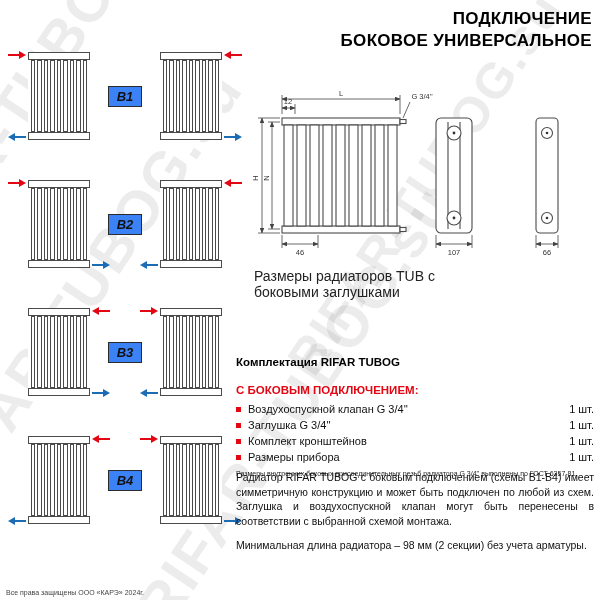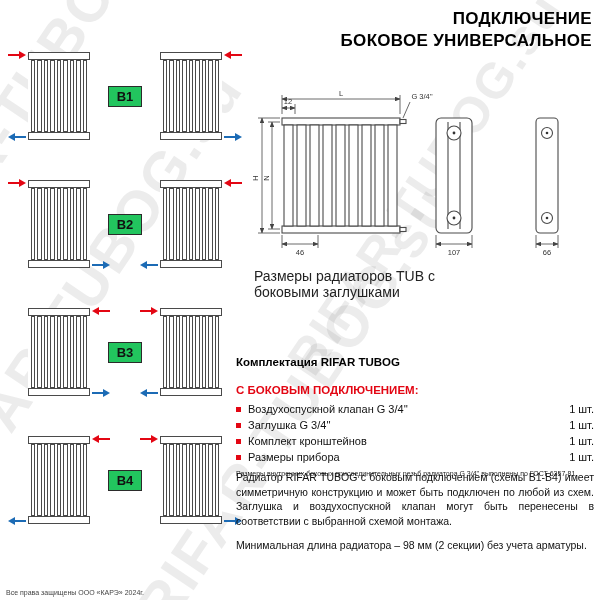--- a/index.html
+++ b/index.html
@@ -25,21 +25,21 @@
   .scheme-row { display:flex; align-items:center; justify-content:space-between;
     height:92px; margin-bottom:36px; padding:0 20px; }
   .radiator { position:relative; width:62px; height:88px; display:flex; align-items:stretch;
     padding:8px 2px; background:#fff; }
   .radiator::before, .radiator::after { content:""; position:absolute; left:0; right:0; height:6px;
     border:1.2px solid #4a4a4a; background:#fff; }
   .radiator::before { top:0; }
   .radiator::after { bottom:0; }
   .tube { flex:1; margin:0 1px; border:1px solid #4a4a4a; background:#fff; }
   .scheme-label { border:1.6px solid #2b2b2b; padding:2px 8px; font-weight:bold; font-size:13px;
-    background:#22c55e; }
+    background:#3b82f6;font-style:italic; }
   .arrow { position:absolute; width:18px; height:10px; line-height:0; }
   .pos-tl { left:-20px; top:-2px; }
   .pos-bl { left:-20px; bottom:-2px; }
   .pos-tr { right:-20px; top:-2px; }
   .pos-br { right:-20px; bottom:-2px; }
 
   
   .drawing { position:absolute; left:252px; top:88px; z-index:1; }
   .drawing text { font-family:"Liberation Sans", sans-serif; font-size:7.5px; fill:#333; }
   .drawing-caption { position:absolute; left:254px; top:268px; width:235px; z-index:1;

